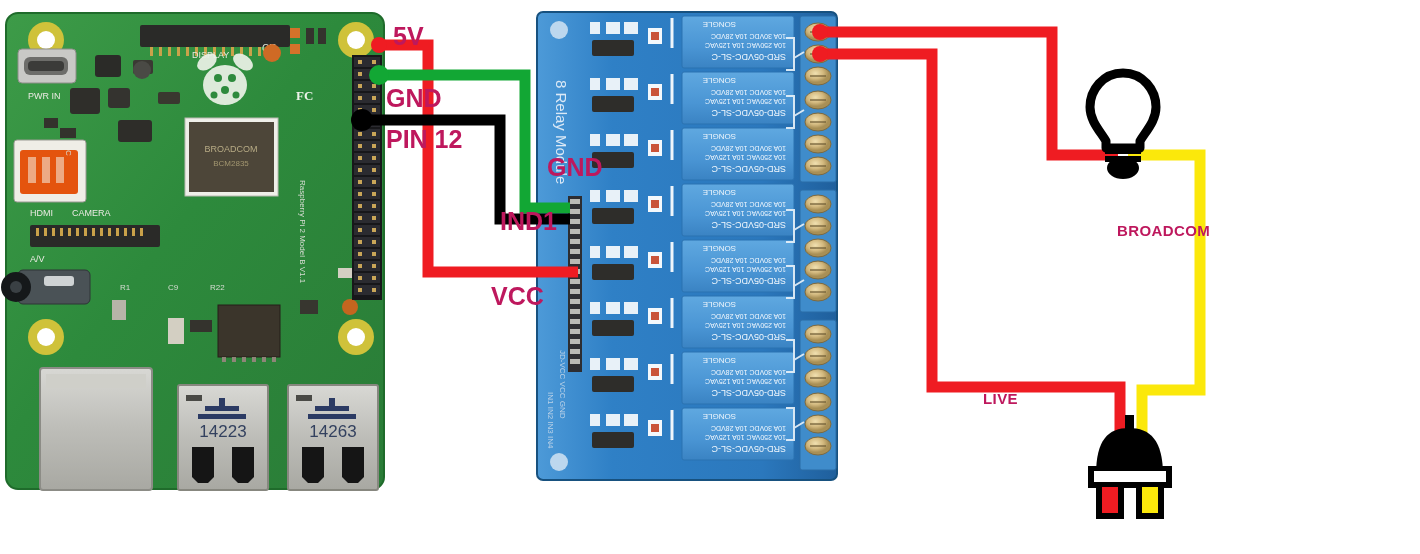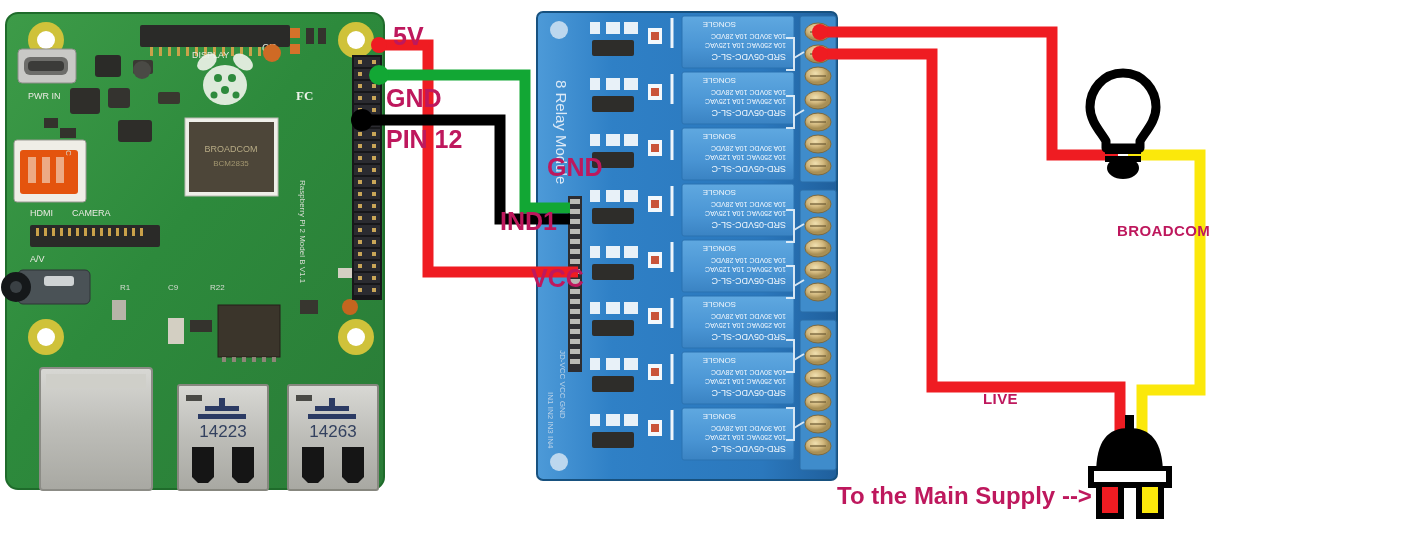--- a/index.html
+++ b/index.html
@@ -553,21 +553,20 @@
 <div class="lbl lbl-lg" style="left:393px;top:24px;">5V</div>
 
 <div class="lbl lbl-lg" style="left:386px;top:86px;">GND</div>
 
 <div class="lbl lbl-lg" style="left:386px;top:127px;">PIN 12</div>
 
 <div class="lbl lbl-lg" style="left:547px;top:155px;">GND</div>
 
 <div class="lbl lbl-lg" style="left:500px;top:209px;">IND1</div>
 
-<div class="lbl lbl-lg" style="left:491px;top:266px;margin-left:40px;">VCC</div>
+<div class="lbl lbl-lg" style="left:491px;top:284px;">VCC</div>
 
 <div class="lbl lbl-sm" style="left:1117px;top:223px;">BROADCOM</div>
 
 <div class="lbl lbl-sm" style="left:983px;top:391px;">LIVE</div>
 
-<div class="lbl lbl-xl" style="left:837px;top:484px;">To the Main Supply --&gt;</div>
 
 </div>
 
 </body></html>

